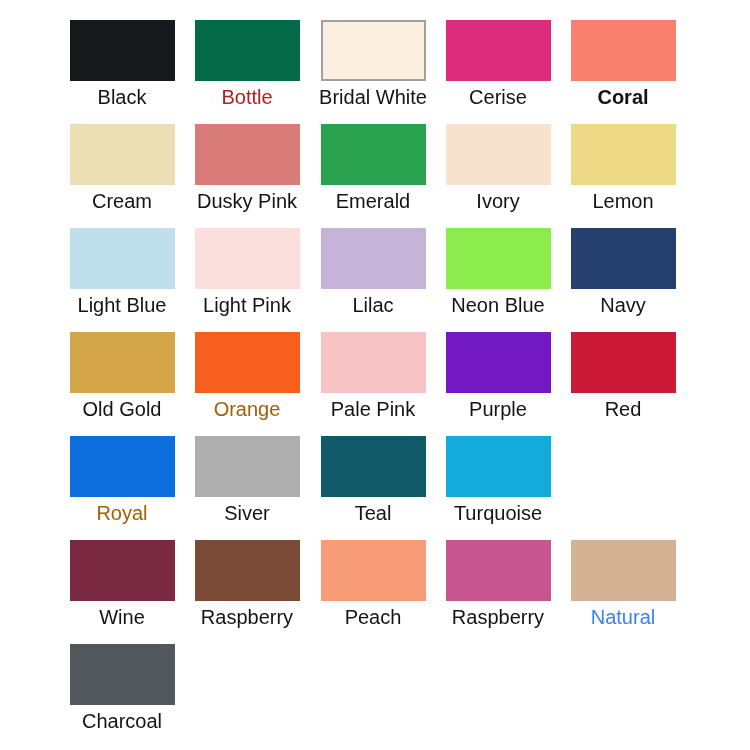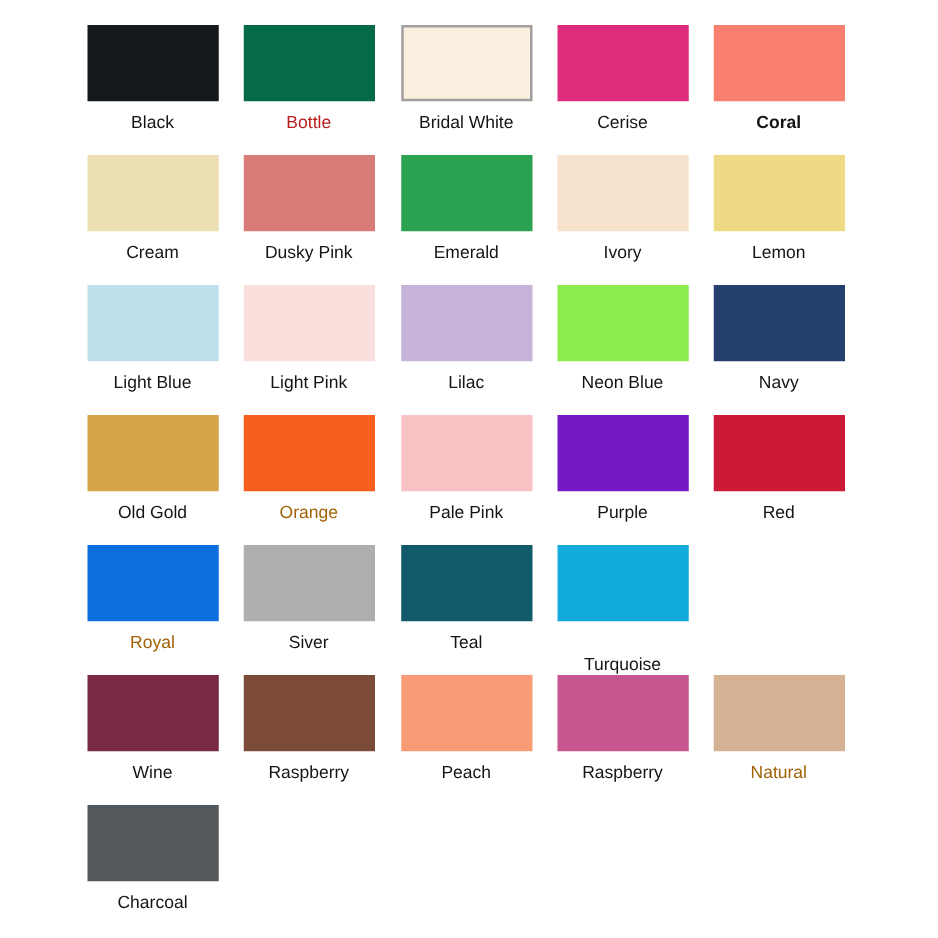--- a/index.html
+++ b/index.html
@@ -32,21 +32,21 @@
     width: 105px;
     height: 61px;
     box-sizing: border-box;
     flex: 0 0 auto;
   }
   .swatch-chip.bordered {
     border: 2px solid #a0a0a0;
   }
   .swatch-label {
     margin-top: 7px;
-    font-size: 14px;
+    font-size: 20px;
     line-height: 19px;
     color: #141414;
     text-align: center;
     white-space: nowrap;
     font-family: "Liberation Sans", sans-serif;
   }
 </style>
 </head>
 <body>
 
@@ -136,21 +136,21 @@
       <div class="swatch-label" style="color: #a16207;">Royal</div>
     </div>
     <div class="swatch-cell" style="left: 172px; top: 436px;">
       <div class="swatch-chip" title="#aeaeae" style="width: 105px; height: 61px; background: rgb(174, 174, 174);"></div>
       <div class="swatch-label" style="color: rgb(20, 20, 20);">Siver</div>
     </div>
     <div class="swatch-cell" style="left: 298px; top: 436px;">
       <div class="swatch-chip" title="#105a69" style="width: 105px; height: 61px; background: rgb(16, 90, 105);"></div>
       <div class="swatch-label" style="color: rgb(20, 20, 20);">Teal</div>
     </div>
-    <div class="swatch-cell" style="left: 423px; top: 436px; gap: 18px;">
+    <div class="swatch-cell" style="left: 423px; top: 436px;">
       <div class="swatch-chip" title="#12abdb" style="width: 105px; height: 61px; background: rgb(18, 171, 219);"></div>
       <div class="swatch-label" style="color: rgb(20, 20, 20);">Turquoise</div>
     </div>
     <div class="swatch-cell" style="left: 47px; top: 540px;">
       <div class="swatch-chip" title="#7a2943" style="width: 105px; height: 61px; background: rgb(122, 41, 67);"></div>
       <div class="swatch-label" style="color: rgb(20, 20, 20);">Wine</div>
     </div>
     <div class="swatch-cell" style="left: 172px; top: 540px;">
       <div class="swatch-chip" title="#7b4b38" style="width: 105px; height: 61px; background: rgb(123, 75, 56);"></div>
       <div class="swatch-label" style="color: rgb(20, 20, 20);">Raspberry</div>
@@ -158,19 +158,19 @@
     <div class="swatch-cell" style="left: 298px; top: 540px;">
       <div class="swatch-chip" title="#f89c78" style="width: 105px; height: 61px; background: rgb(248, 156, 120);"></div>
       <div class="swatch-label" style="color: rgb(20, 20, 20);">Peach</div>
     </div>
     <div class="swatch-cell" style="left: 423px; top: 540px;">
       <div class="swatch-chip" title="#c65590" style="width: 105px; height: 61px; background: rgb(198, 85, 144);"></div>
       <div class="swatch-label" style="color: rgb(20, 20, 20);">Raspberry</div>
     </div>
     <div class="swatch-cell" style="left: 548px; top: 540px;">
       <div class="swatch-chip" title="#d4b293" style="width: 105px; height: 61px; background: rgb(212, 178, 147);"></div>
-      <div class="swatch-label" style="color: #a16207;">Natural</div>
+      <div class="swatch-label" style="color: #3b82f6;">Natural</div>
     </div>
     <div class="swatch-cell" style="left: 47px; top: 644px;">
       <div class="swatch-chip" title="#53585c" style="width: 105px; height: 61px; background: rgb(83, 88, 92);"></div>
       <div class="swatch-label" style="color: rgb(20, 20, 20);">Charcoal</div>
     </div>
   </div>
 
 </body></html>

